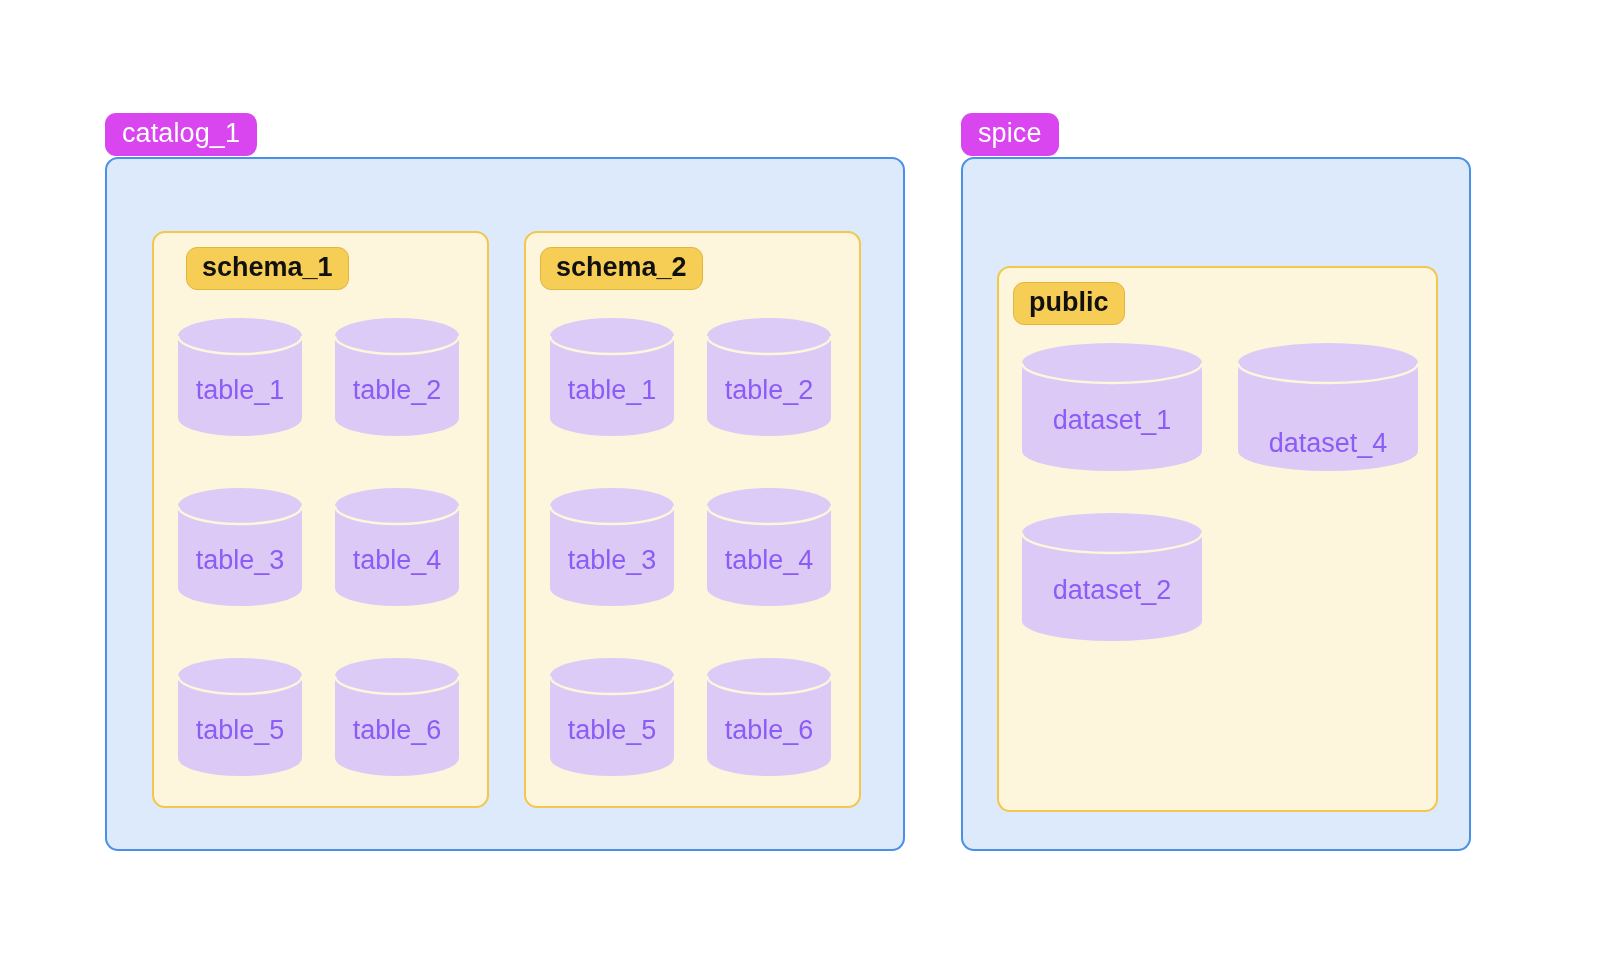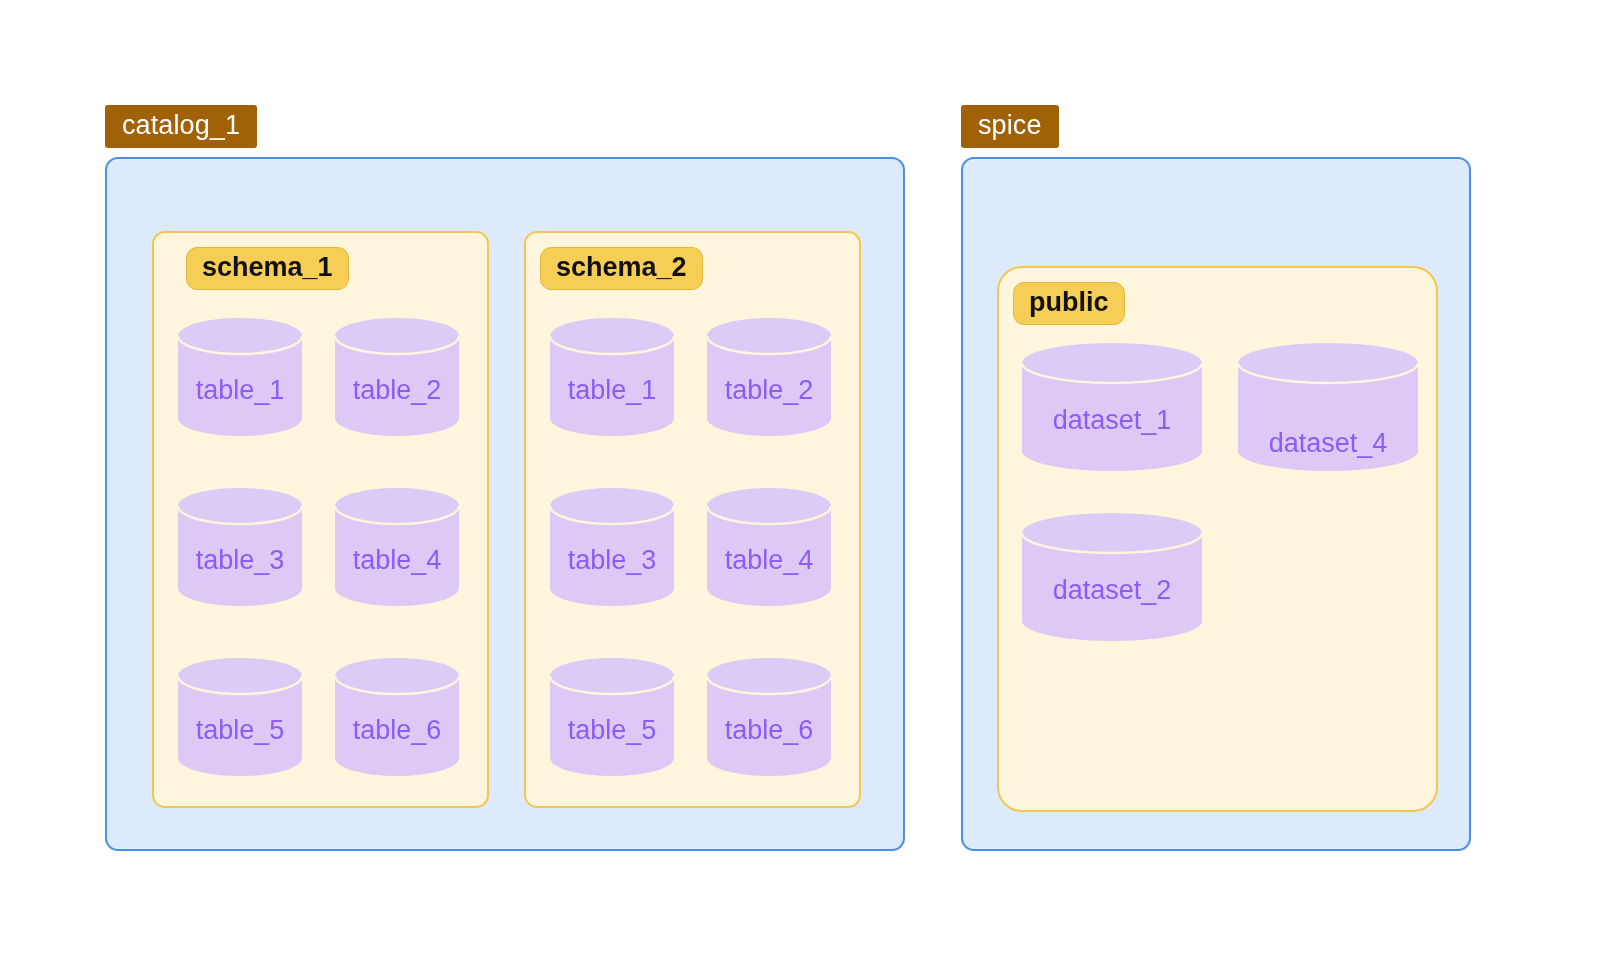--- a/index.html
+++ b/index.html
@@ -19,28 +19,28 @@
     background: #ffffff;
   }
 
   
   .catalog-group {
     position: absolute;
   }
 
   .catalog-badge {
     position: absolute;
-    top: 0;
-    left: 0;
-    background: #a16207;
+    top: 8px;
+    left: 0;
+    background: #d946ef;
     color: #ffffff;
     font-size: 27px;
     font-weight: 400;
     padding: 7px 17px 9px 17px;
-    border-radius: 3px;
+    border-radius: 11px;
     line-height: 1.0;
     white-space: nowrap;
     letter-spacing: 0.1px;
   }
 
   .catalog-panel {
     position: absolute;
     left: 0;
     top: 52px;
     background: #ddeafb;
@@ -203,21 +203,21 @@
               <path d="M 0 18 A 62 18 0 0 0 124 18" fill="none" stroke="#fdf6dd" stroke-width="2.5"></path>
             </svg>
             <div class="cyl-label" style="top: 59px;">table_6</div>
           </div>
         </div>
       </div>
     </div>
     <div class="catalog-group" style="left: 961px; top: 105px; width: 510px; height: 746px; padding-left: 20px;">
       <div class="catalog-badge">spice</div>
       <div class="catalog-panel" style="width: 510px; height: 694px;">
-        <div class="schema-box" style="left: 34px; top: 107px; width: 441px; height: 546px; border-radius: 25px;">
+        <div class="schema-box" style="left: 34px; top: 107px; width: 441px; height: 546px;">
           <div class="schema-badge" style="left: 14px; top: 14px;">public</div>
           <div class="cyl" style="left: 23px; top: 75px; width: 180px; height: 128px;">
             <svg width="180" height="128" viewBox="0 0 180 128" class="cyl-svg">
               <path d="M 0 20 L 0 108 A 90 20 0 0 0 180 108 L 180 20 Z" fill="#ddc9f5"></path>
               <ellipse cx="90" cy="20" rx="90" ry="20" fill="#dccbf6"></ellipse>
               <path d="M 0 20 A 90 20 0 0 0 180 20" fill="none" stroke="#fdf6dd" stroke-width="2.5"></path>
             </svg>
             <div class="cyl-label" style="top: 64px;">dataset_1</div>
           </div>
           <div class="cyl" style="left: 239px; top: 75px; width: 180px; height: 128px;">

